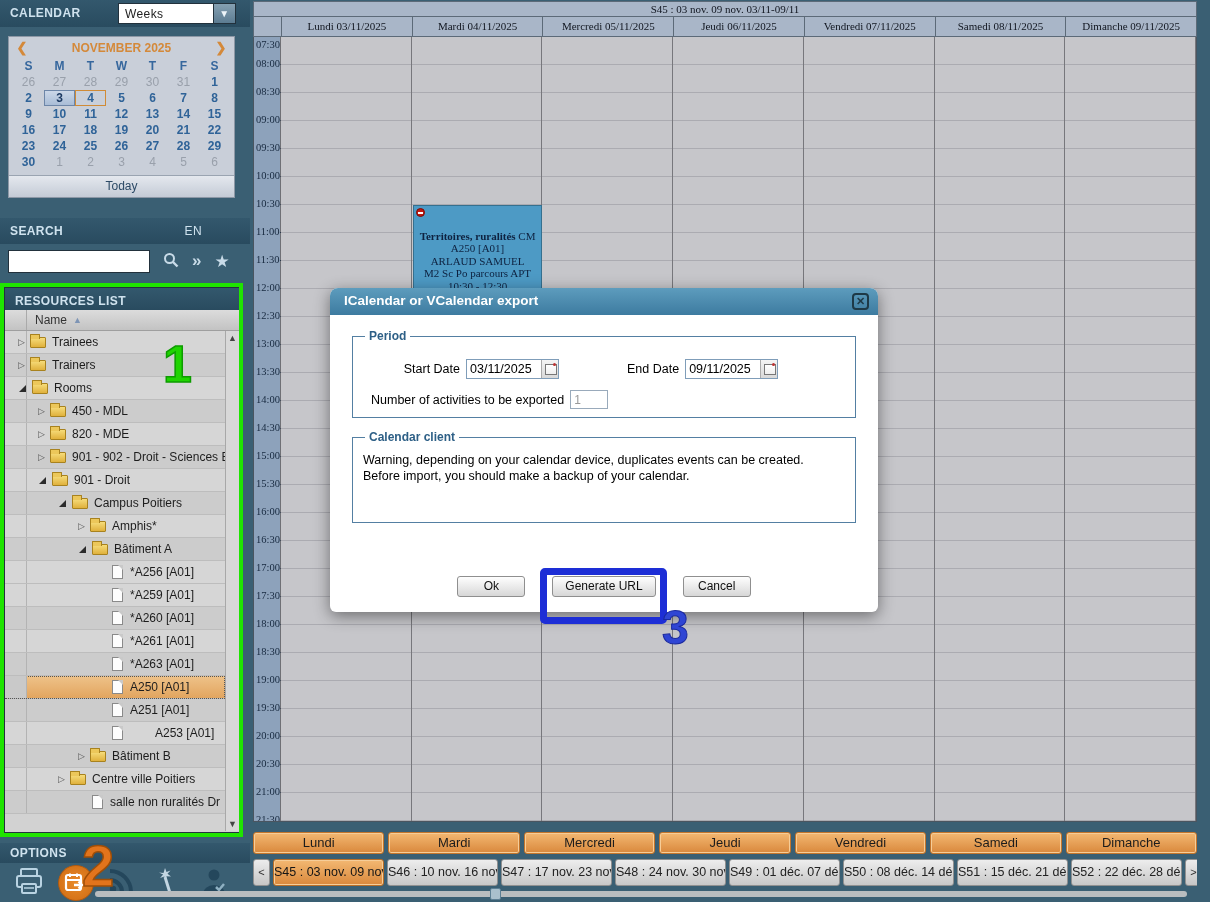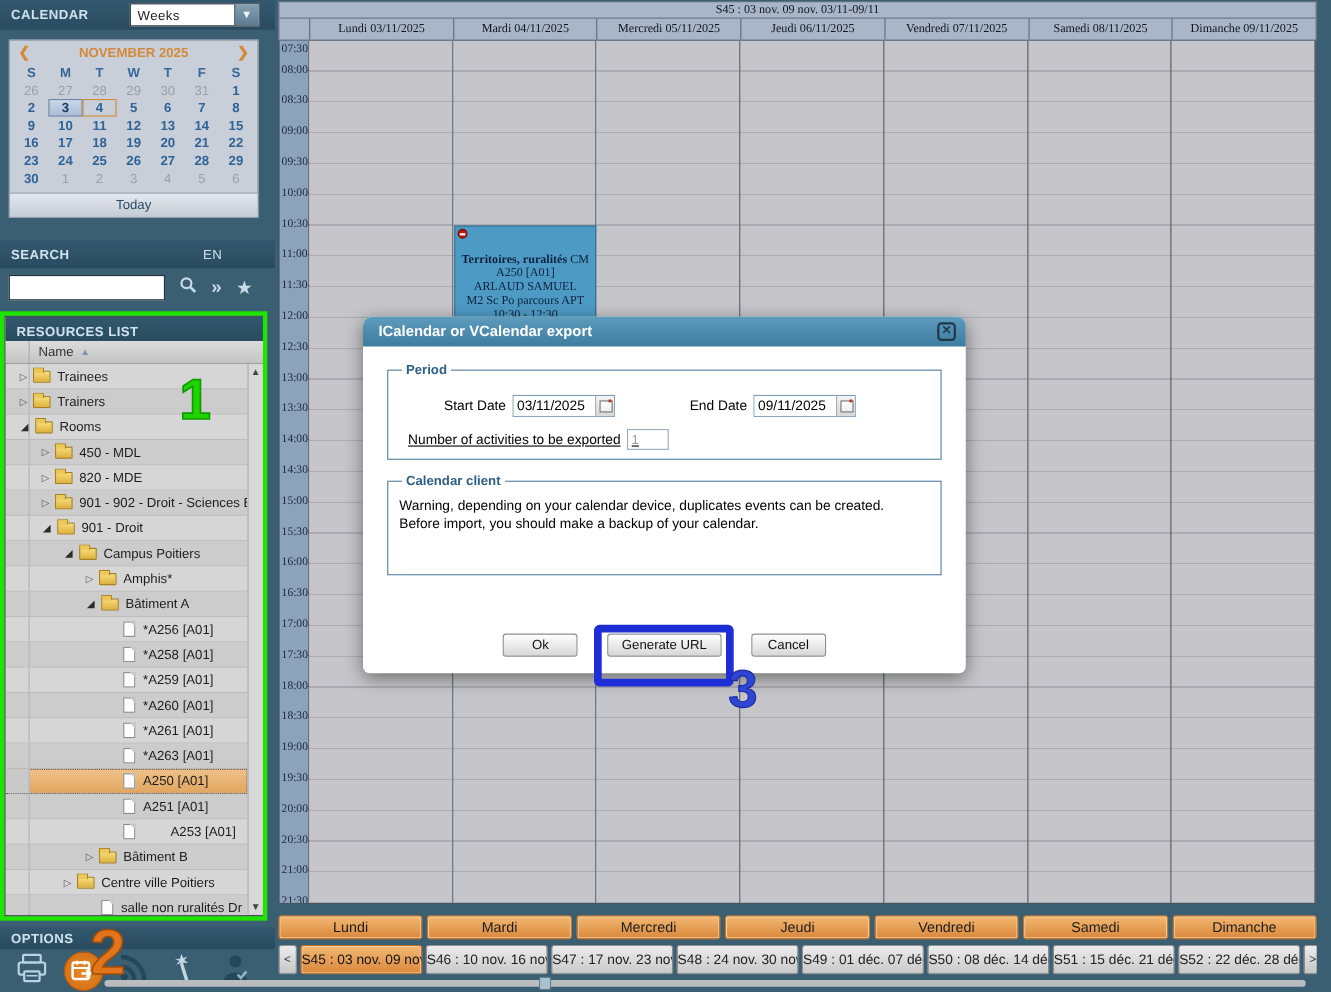--- a/index.html
+++ b/index.html
@@ -122,21 +122,21 @@
             border-radius:8px 8px 6px 6px; box-shadow:0 4px 16px rgba(0,0,0,.45); }
   .dlg-head { height:27px; background:linear-gradient(#5d9cbd,#3d7ba0); border-radius:8px 8px 0 0;
               color:#fff; font-weight:bold; font-size:13.5px; line-height:26px; padding:0 14px; position:relative; }
   .dlg-close { position:absolute; right:9px; top:5px; width:17px; height:17px; border:2px solid #1e3947;
                border-radius:4px; color:#1e3947; font-size:11px; font-weight:bold; text-align:center; line-height:13px; }
   .dlg fieldset { border:1px solid #537fa2; margin:0 22px; padding:4px 10px; }
   .dlg legend { color:#2d5f86; font-weight:bold; font-size:12px; padding:0 4px; margin-left:2px; }
   .fs-period { margin-top:14px !important; height:89px; }
   .fs-client { margin-top:12px !important; height:93px; }
   .prow1 { display:flex; align-items:center; margin-top:12px; }
-  .prow2 { display:flex; align-items:center; margin-top:11px;text-decoration:underline; }
+  .prow2 { display:flex; align-items:center; margin-top:11px; }
   .dlg-label { font-size:12.5px; color:#000; }
   .lbl-start { width:103px; text-align:right; padding-right:6px; }
   .lbl-end { margin-left:68px; padding-right:6px; }
   .lbl-count { padding-left:8px; padding-right:6px; }
   .date-wrap { display:flex; border:1px solid #7f9db9; height:20px; }
   .date-input { width:74px; border:none; font-size:12.5px; padding:0 3px; outline:none; }
   .date-btn { width:17px; background:linear-gradient(#f4f4f4,#d8d8d8); border-left:1px solid #aaa; position:relative; }
   .date-btn::before { content:""; position:absolute; left:3px; top:4px; width:10px; height:9px;
         background:linear-gradient(#fff,#eee); border:1px solid #777; }
   .date-btn::after { content:""; position:absolute; right:2px; top:3px; width:3px; height:3px;
@@ -352,27 +352,20 @@
           <span style="flex: 0 0 4px;"></span>
           <span class="folder"></span>
           <span style="white-space: nowrap; overflow: hidden;">Bâtiment A</span>
         </div>
         <div class="trow">
           <span class="rgut"></span>
           <span style="flex: 0 0 90px;"></span>
           <span style="flex: 0 0 14px;"></span>
           <span class="doc"></span>
           <span style="white-space: nowrap; overflow: hidden;">*A256 [A01]</span>
-        </div>
-        <div class="trow alt">
-          <span class="rgut"></span>
-          <span style="flex: 0 0 90px;"></span>
-          <span style="flex: 0 0 14px;"></span>
-          <span class="doc"></span>
-          <span style="white-space: nowrap; overflow: hidden;">*A258 [A01]</span>
         </div>
         <div class="trow">
           <span class="rgut"></span>
           <span style="flex: 0 0 90px;"></span>
           <span style="flex: 0 0 14px;"></span>
           <span class="doc"></span>
           <span style="white-space: nowrap; overflow: hidden;">*A259 [A01]</span>
         </div>
         <div class="trow alt">
           <span class="rgut"></span>

